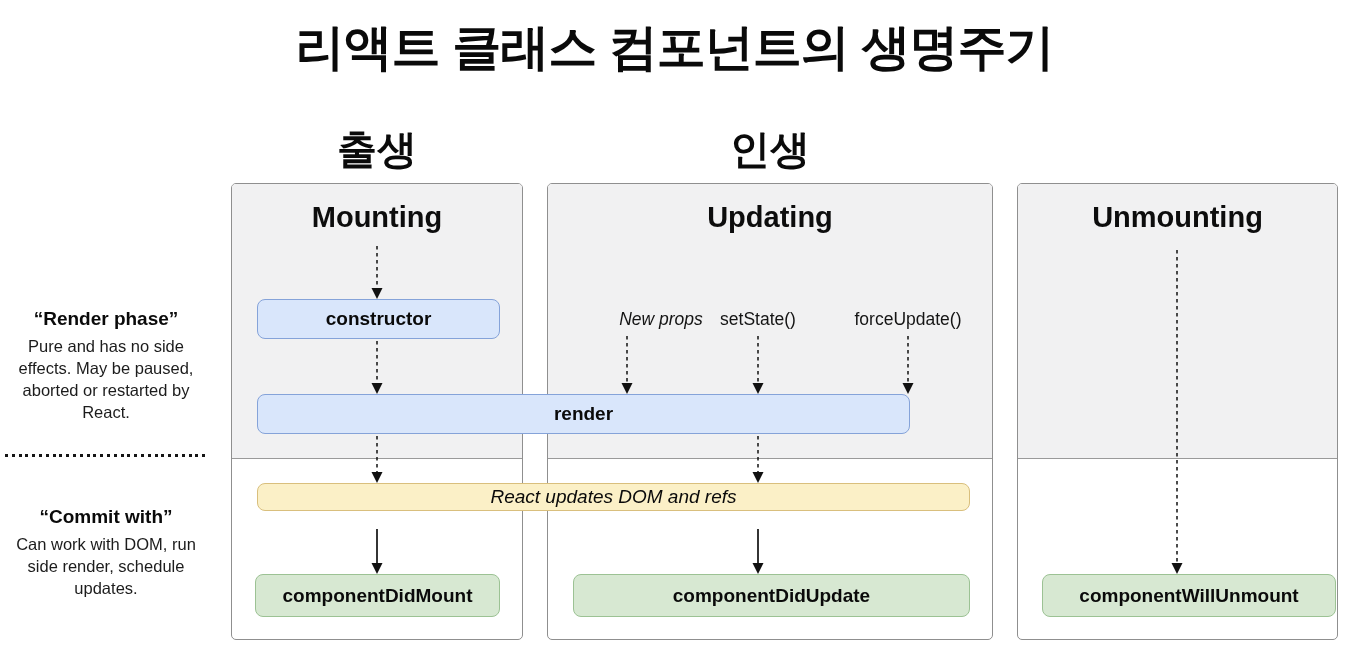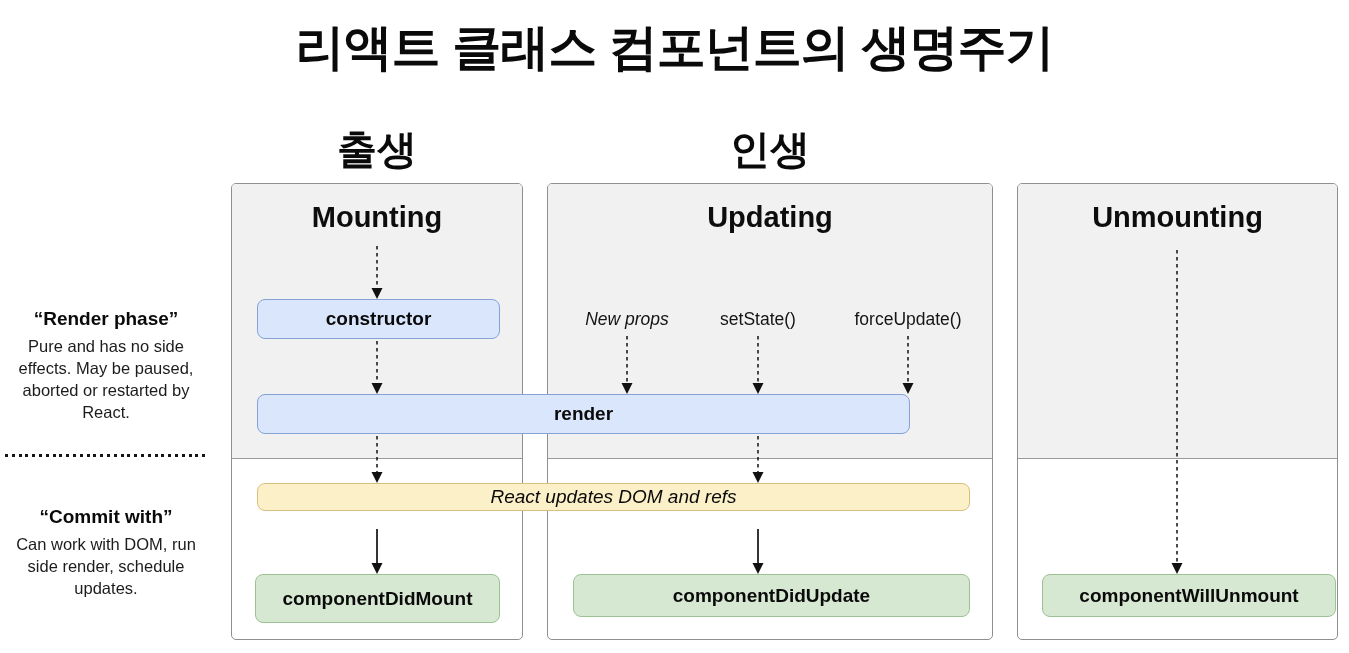--- a/index.html
+++ b/index.html
@@ -92,34 +92,34 @@
     font-weight: 700;
     color: #0a0a0a;
   }
   .node-blue   { background: #d9e6fb; border: 1px solid #85a3d9; }
   .node-yellow { background: #fbf0c7; border: 1px solid #d9bf7d; font-weight: 400; font-style: italic; }
   .node-green  { background: #d7e8d2; border: 1px solid #9cc294; }
 
   .node-constructor { left: 257px; top: 299px; width: 243px; height: 40px; }
   .node-render      { left: 257px; top: 394px; width: 653px; height: 40px; }
   .node-react-updates { left: 257px; top: 483px; width: 713px; height: 28px; font-size: 19px; }
-  .node-cdm { left: 255px; top: 574px; width: 245px; height: 49px; }
+  .node-cdm { left: 255px; top: 574px; width: 245px; height: 43px; }
   .node-cdu { left: 573px; top: 574px; width: 397px; height: 43px; }
   .node-cwu { left: 1042px; top: 574px; width: 294px; height: 43px; }
 
   .trigger {
     position: absolute;
     top: 309px;
     transform: translateX(-50%);
     font-size: 17.5px;
     color: #141414;
     white-space: nowrap;
   }
   .trigger.italic { font-style: italic; }
-  .t-new-props { left: 627px; text-align: right; }
+  .t-new-props { left: 661px; text-align: right; }
   .t-set-state { left: 758px; }
   .t-force-update { left: 908px; }
 
   .arrows { position: absolute; inset: 0; pointer-events: none; }
 </style>
 </head>
 <body>
 
 <div class="canvas">
 

